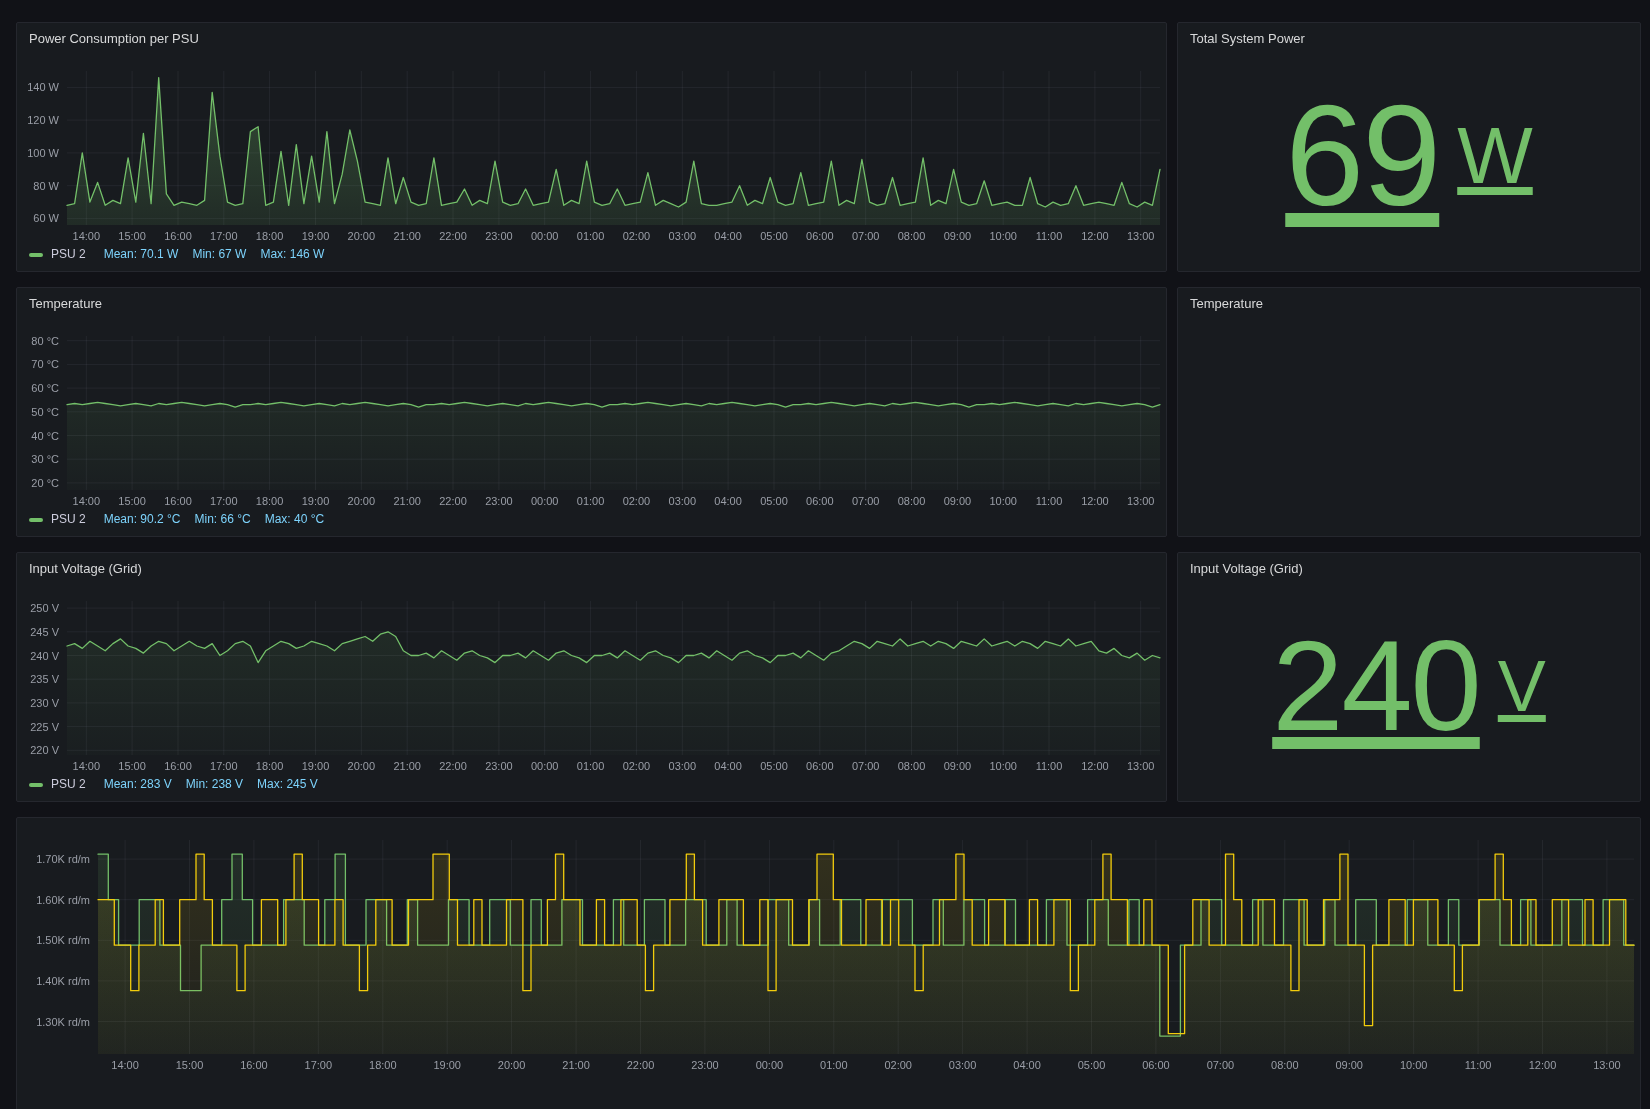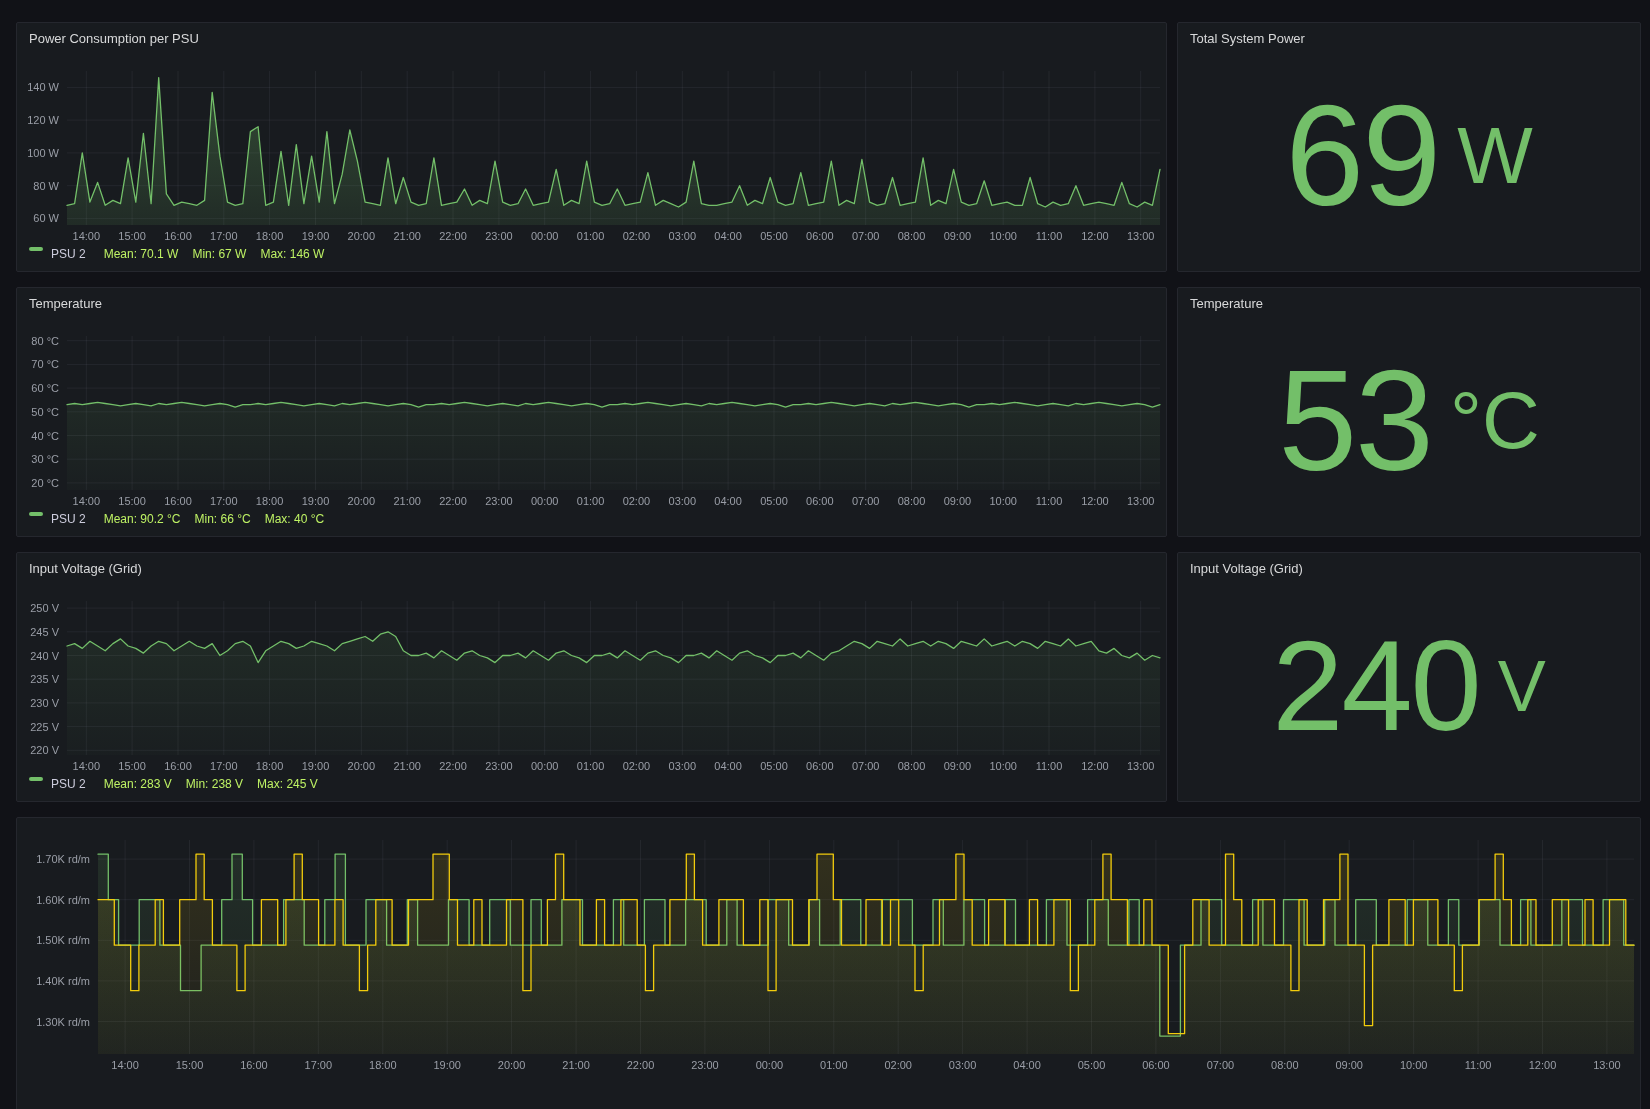--- a/index.html
+++ b/index.html
@@ -31,26 +31,26 @@
     padding:7px 12px 2px;line-height:17px;cursor:pointer;
     flex:0 0 auto;
   }
   .chart{flex:1 1 auto;min-height:0;position:relative}
   .chart svg{position:absolute;left:0;top:0}
   .legend{
     flex:0 0 auto;
     display:flex;align-items:center;gap:18px;
     padding:2px 12px 9px;font-size:12px;color:#ccccdc;line-height:15px;
   }
-  .legend-item{display:flex;gap:8px;cursor:pointer}
+  .legend-item{display:flex;align-items:center;gap:8px;cursor:pointer}
   .swatch{width:14px;height:4px;border-radius:2px;display:inline-block;flex:0 0 auto}
-  .legend-stats{display:flex;gap:14px;color:#bef264}
+  .legend-stats{display:flex;gap:14px;color:#7dd3fc}
   .stat-value{
     flex:1 1 auto;display:flex;align-items:center;justify-content:center;
-    color:#73BF69;padding-bottom:8px;
+    color:#73BF69;padding-bottom:8px;text-decoration:underline;
   }
   .num{font-weight:500;line-height:1;letter-spacing:-2px}
   .unit{font-weight:500;line-height:1;margin-left:18px}
   .stat-lg .num{font-size:142px}
   .stat-lg .unit{font-size:80px}
   .stat-md .num{font-size:128px}
   .stat-md .unit{font-size:72px}
 </style>
 </head>
 <body>
@@ -234,24 +234,20 @@
       <span class="legend-stats">
         <span>Mean: 90.2 °C</span>
         <span>Min: 66 °C</span>
         <span>Max: 40 °C</span>
       </span>
     </footer>
   </section>
 
   <section class="panel stat-lg">
     <header class="panel-title">Temperature</header>
-    <div class="stat-value">
-      <span class="num">53</span>
-      <span class="unit">°C</span>
-    </div>
   </section>
 
   <section class="panel">
     <header class="panel-title">Input Voltage (Grid)</header>
     <div class="chart">
         <svg width="1155" height="196" viewBox="0 0 1155 196">
           <defs>
             <linearGradient id="g_voltage_0" x1="0" y1="0" x2="0" y2="1">
               <stop offset="0" stop-color="#73BF69" stop-opacity="0.1"></stop>
               <stop offset="1" stop-color="#73BF69" stop-opacity="0.02"></stop>

